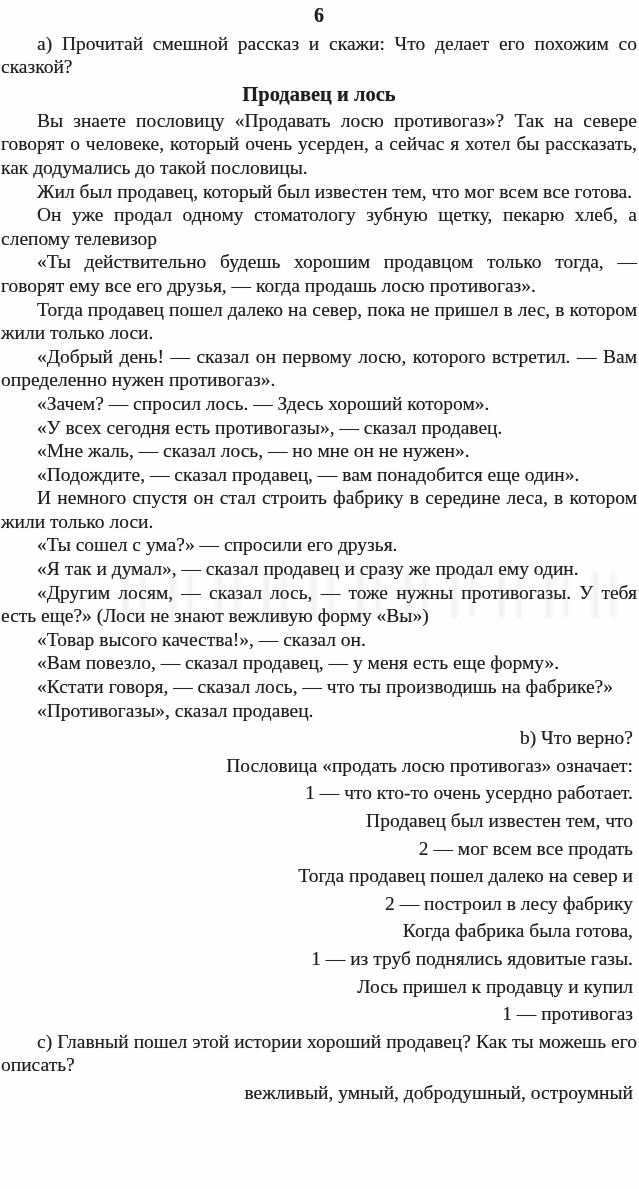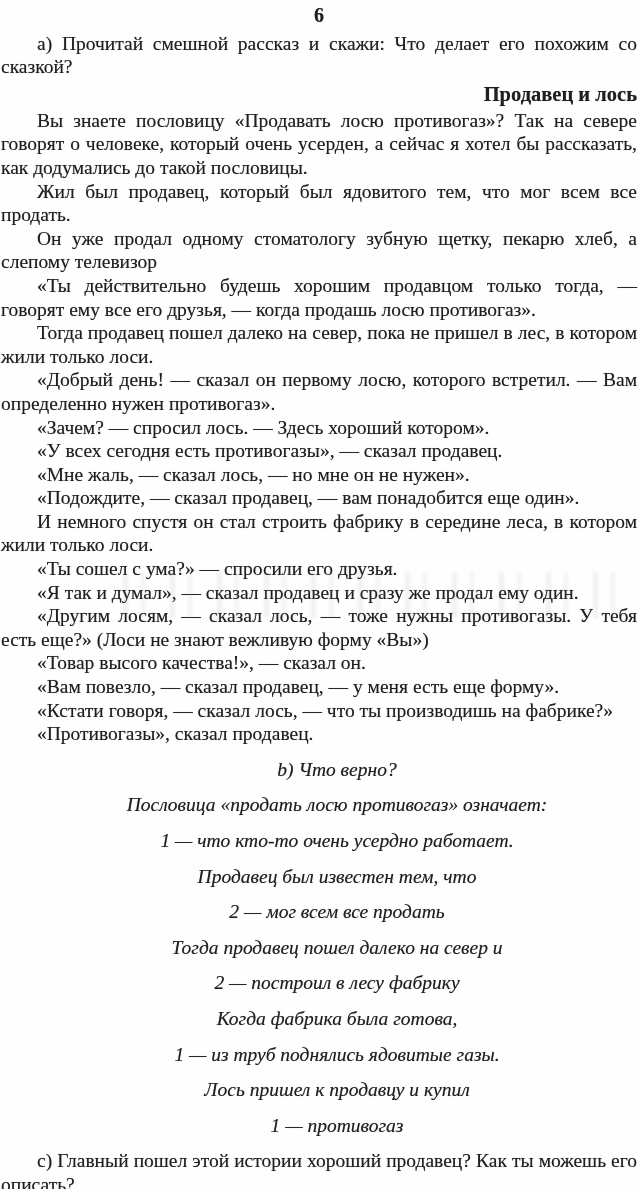--- a/index.html
+++ b/index.html
@@ -27,31 +27,30 @@
     font-weight: 700;
     font-size: 20px;
   }
   .para {
     margin: 0;
     text-align: justify;
     text-indent: 36px;
   }
   .title {
     margin: 3px 0 3px 0;
-    text-align: right;
+    text-align: center;
     font-weight: 700;
     font-size: 20.5px;
     line-height: 24px;
   }
   .opt {
-    margin: 12px;
-    text-align: center;
+    margin: 4px;
+    text-align: right;
     text-indent: 36px;
     white-space: nowrap;
-    font-style: italic;
   }
   
   .watermark {
     position: absolute;
     left: 110px;
     top: 572px;
     width: 520px;
     height: 46px;
     opacity: 0.11;
     filter: blur(1.5px);
@@ -71,21 +70,21 @@
 
 <div class="page">
 
   <p class="pagenum">6</p>
 
   <p class="para">а) Прочитай смешной рассказ и скажи: Что делает его похожим со сказкой?</p>
 
   <h1 class="title">Продавец и лось</h1>
 
   <p class="para">Вы знаете пословицу «Продавать лосю противогаз»? Так на севере говорят о человеке, который очень усерден, а сейчас я хотел бы рассказать, как додумались до такой пословицы.</p>
-  <p class="para">Жил был продавец, который был ядовитого тем, что мог всем все продать.</p>
+  <p class="para">Жил был продавец, который был известен тем, что мог всем все готова.</p>
   <p class="para">Он уже продал одному стоматологу зубную щетку, пекарю хлеб, а слепому телевизор</p>
   <p class="para">«Ты действительно будешь хорошим продавцом только тогда, — говорят ему все его друзья, — когда продашь лосю противогаз».</p>
   <p class="para">Тогда продавец пошел далеко на север, пока не пришел в лес, в котором жили только лоси.</p>
   <p class="para">«Добрый день! — сказал он первому лосю, которого встретил. — Вам определенно нужен противогаз».</p>
   <p class="para">«Зачем? — спросил лось. — Здесь хороший котором».</p>
   <p class="para">«У всех сегодня есть противогазы», — сказал продавец.</p>
   <p class="para">«Мне жаль, — сказал лось, — но мне он не нужен».</p>
   <p class="para">«Подождите, — сказал продавец, — вам понадобится еще один».</p>
   <p class="para">И немного спустя он стал строить фабрику в середине леса, в котором жили только лоси.</p>
   <p class="para">«Ты сошел с ума?» — спросили его друзья.</p>

